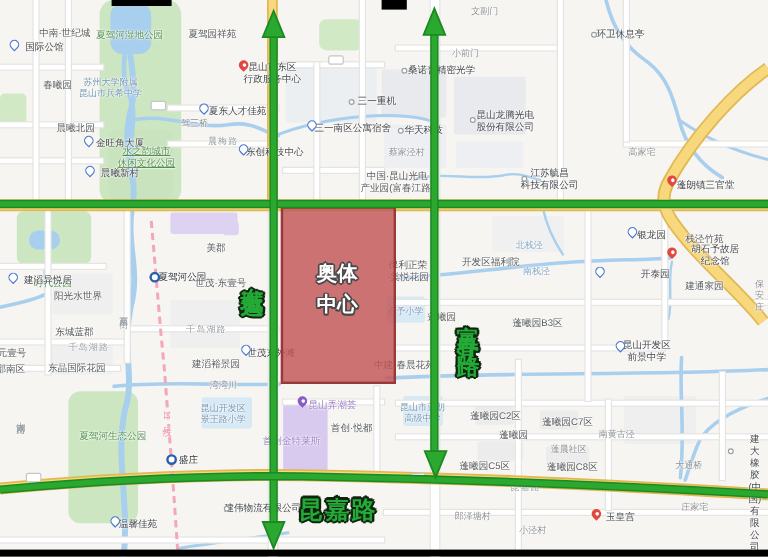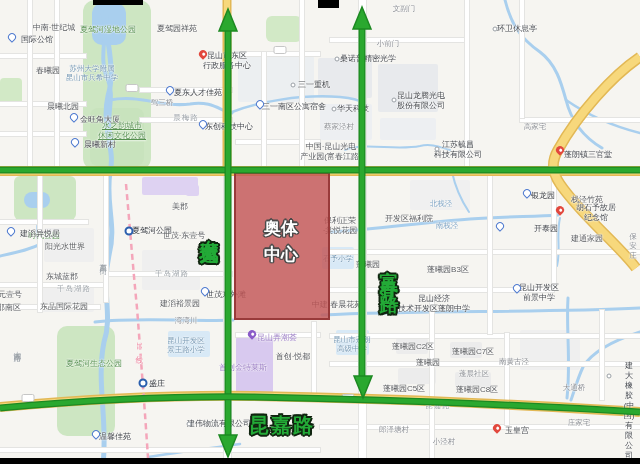--- a/index.html
+++ b/index.html
@@ -242,22 +242,20 @@
     <span class="lbl pl" style="left: 587px; top: 239px;">建通家园</span>
     <span class="lbl sm" style="left: 633px; top: 246px;">保安庄</span>
     <span class="lbl wt" style="left: 441px; top: 204px;">北栈泾</span>
     <span class="lbl wt" style="left: 447px; top: 226px;">南栈泾</span>
     <span class="lbl pl" style="left: 340px; top: 226px;">保利正荣
 ·棠悦花园</span>
     <span class="lbl sc" style="left: 338px; top: 259px;">石予小学</span>
     <span class="lbl pl" style="left: 409px; top: 219px;">开发区福利院</span>
     <span class="lbl pl" style="left: 368px; top: 265px;">蓬曦园</span>
     <span class="lbl pl" style="left: 448px; top: 270px;">蓬曦园B3区</span>
-    <span class="lbl poi" style="left: 434px; top: 304px;">昆山经济
-技术开发区蓬朗中学</span>
     <span class="lbl poi" style="left: 539px; top: 293px;">昆山开发区
 前景中学</span>
     <span class="lbl pl" style="left: 413px; top: 347px;">蓬曦园C2区</span>
     <span class="lbl pl" style="left: 473px; top: 352px;">蓬曦园C7区</span>
     <span class="lbl pl" style="left: 428px; top: 363px;">蓬曦园</span>
     <span class="lbl sm" style="left: 474px; top: 374px;">蓬晨社区</span>
     <span class="lbl pl" style="left: 404px; top: 389px;">蓬曦园C5区</span>
     <span class="lbl pl" style="left: 477px; top: 390px;">蓬曦园C8区</span>
     <span class="lbl sm" style="left: 514px; top: 362px;">南黄古泾</span>
     <span class="lbl poi" style="left: 629px; top: 379px; margin-top: 32px;">建大橡胶

